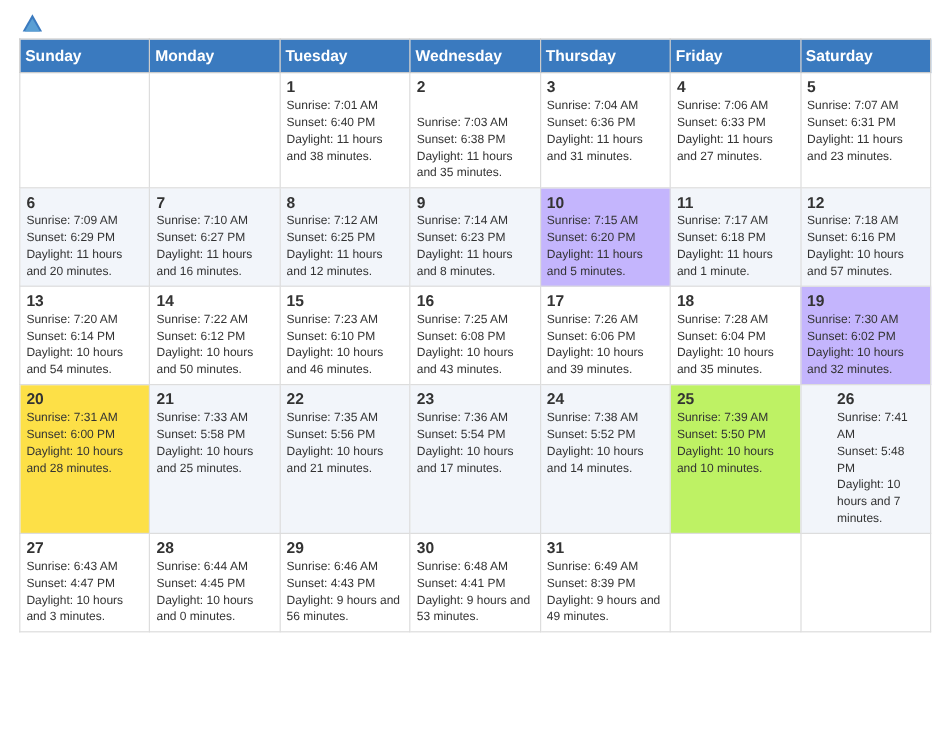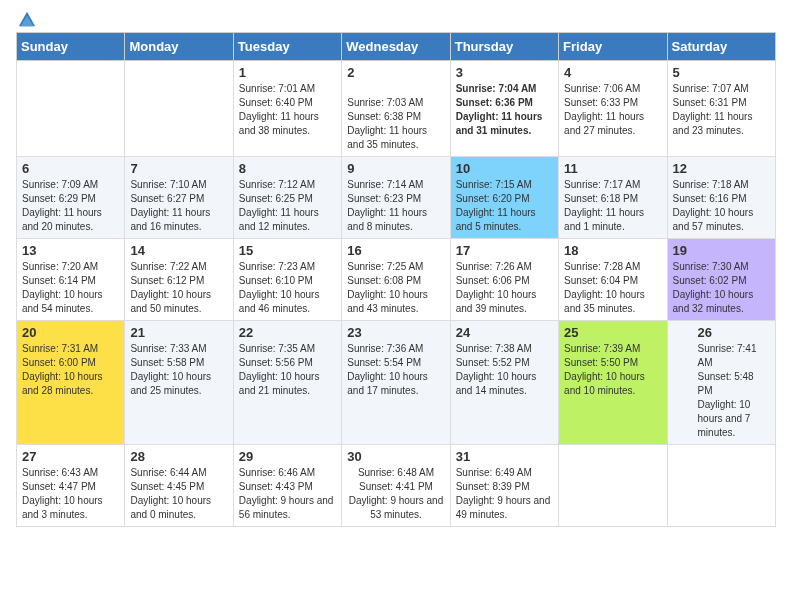--- a/index.html
+++ b/index.html
@@ -142,21 +142,21 @@
 Daylight: 11 hours and 38 minutes.</div>
           </td>
           <td style="background: rgb(255, 255, 255);">
             <span class="day-number">2</span>
             <div class="day-info" style="white-space: pre-line; margin-top: 16px;">Sunrise: 7:03 AM
 Sunset: 6:38 PM
 Daylight: 11 hours and 35 minutes.</div>
           </td>
           <td style="background: rgb(255, 255, 255);">
             <span class="day-number">3</span>
-            <div class="day-info" style="white-space: pre-line; font-weight: bold;">Sunrise: 7:04 AM
+            <div class="day-info" style="white-space: pre-line;">Sunrise: 7:04 AM
 Sunset: 6:36 PM
 Daylight: 11 hours and 31 minutes.</div>
           </td>
           <td style="background: rgb(255, 255, 255);">
             <span class="day-number">4</span>
             <div class="day-info" style="white-space: pre-line;">Sunrise: 7:06 AM
 Sunset: 6:33 PM
 Daylight: 11 hours and 27 minutes.</div>
           </td>
           <td style="background: rgb(255, 255, 255);">
@@ -184,21 +184,21 @@
             <div class="day-info" style="white-space: pre-line;">Sunrise: 7:12 AM
 Sunset: 6:25 PM
 Daylight: 11 hours and 12 minutes.</div>
           </td>
           <td style="background: rgb(242, 245, 250);">
             <span class="day-number">9</span>
             <div class="day-info" style="white-space: pre-line;">Sunrise: 7:14 AM
 Sunset: 6:23 PM
 Daylight: 11 hours and 8 minutes.</div>
           </td>
-          <td style="background: #7dd3fc;">
+          <td style="background: #c4b5fd;">
             <span class="day-number">10</span>
             <div class="day-info" style="white-space: pre-line;">Sunrise: 7:15 AM
 Sunset: 6:20 PM
 Daylight: 11 hours and 5 minutes.</div>
           </td>
           <td style="background: rgb(242, 245, 250);">
             <span class="day-number">11</span>
             <div class="day-info" style="white-space: pre-line;">Sunrise: 7:17 AM
 Sunset: 6:18 PM
 Daylight: 11 hours and 1 minute.</div>
@@ -312,21 +312,21 @@
 Daylight: 10 hours and 0 minutes.</div>
           </td>
           <td style="background: rgb(255, 255, 255);">
             <span class="day-number">29</span>
             <div class="day-info" style="white-space: pre-line;">Sunrise: 6:46 AM
 Sunset: 4:43 PM
 Daylight: 9 hours and 56 minutes.</div>
           </td>
           <td style="background: rgb(255, 255, 255); margin-top: 44px;">
             <span class="day-number">30</span>
-            <div class="day-info" style="white-space: pre-line; text-align: center;">Sunrise: 6:48 AM
+            <div class="day-info" style="white-space: pre-line;">Sunrise: 6:48 AM
 Sunset: 4:41 PM
 Daylight: 9 hours and 53 minutes.</div>
           </td>
           <td style="background: rgb(255, 255, 255);">
             <span class="day-number">31</span>
             <div class="day-info" style="white-space: pre-line;">Sunrise: 6:49 AM
 Sunset: 8:39 PM
 Daylight: 9 hours and 49 minutes.</div>
           </td>
           <td class="empty-cell" style="background: rgb(255, 255, 255);"></td>

